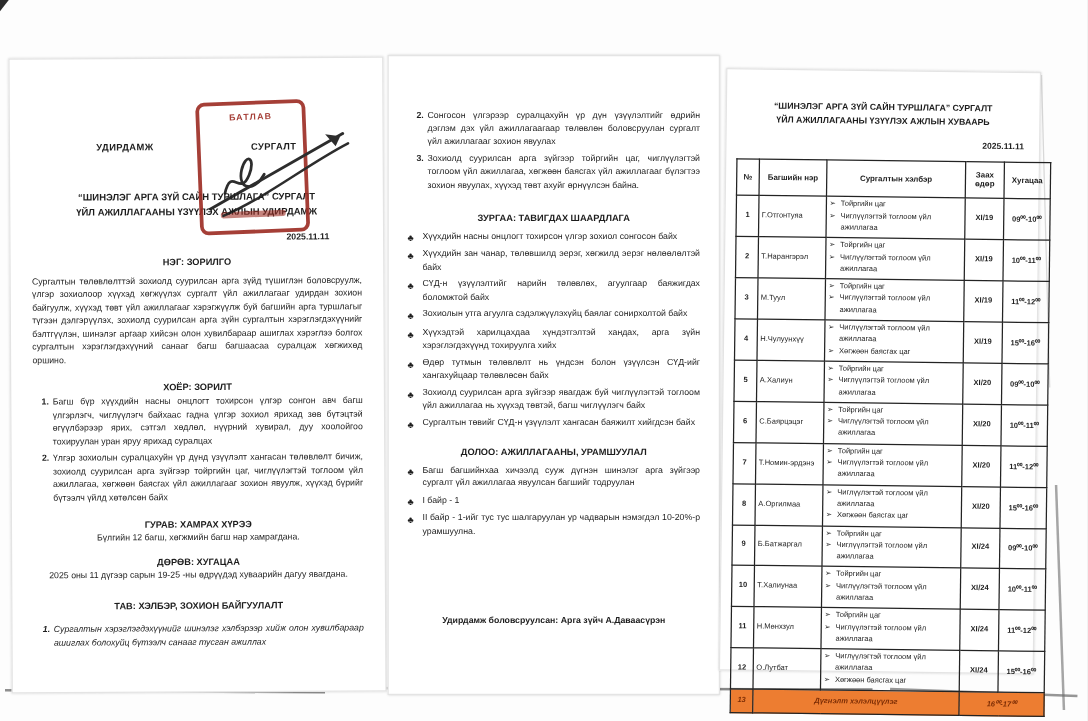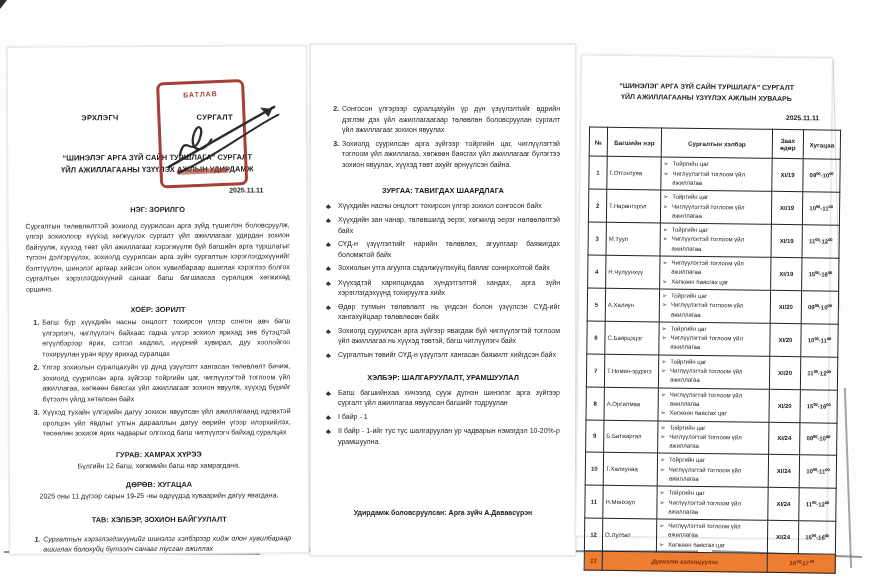--- a/index.html
+++ b/index.html
@@ -2,21 +2,21 @@
 <html><head>
 <meta charset="utf-8">
 <style>
   html,body{margin:0;padding:0;background:#e9e9e9;}
   #canvas{
     position:relative;width:870px;height:577px;background:#fdfdfd;overflow:hidden;
     font-family:"Liberation Sans", sans-serif;color:#1d1d1d;
   }
   .page{position:absolute;background:#fff;box-shadow:0 0 2px rgba(0,0,0,.18);border:1px solid #e4e4e4;}
   #page1{left:8px;top:46px;width:300px;height:508px;transform:rotate(-.3deg);padding:0 17px;box-sizing:border-box;}
-  #page2{left:310px;top:44px;width:266px;height:512px;padding:16px 15px;box-sizing:border-box;}
+  #page2{left:310px;top:44px;width:266px;height:512px;padding:0 15px;box-sizing:border-box;}
   #page3{left:578px;top:56px;width:252px;height:482px;transform:rotate(.7deg);padding:0 8px;box-sizing:border-box;}
 
   
   .approval-row{margin-top:66px;display:flex;justify-content:center;align-items:center;gap:78px;
     font-weight:bold;font-size:7.5px;letter-spacing:.3px;}
   .stamp{position:absolute;left:150px;top:34px;width:82px;height:100px;border:3px solid #9e2f27;
     border-radius:7px;transform:rotate(-2deg);opacity:.92;}
   .stamp-label{color:#9e2f27;font-weight:bold;font-size:7px;text-align:center;margin-top:7px;letter-spacing:1px;}
   .stamp-mark{position:absolute;left:14px;bottom:10px;width:52px;height:5px;background:#9e2f27;opacity:.65;border-radius:2px;}
   .sig{position:absolute;left:-28px;top:4px;width:150px;height:92px;overflow:visible;}
@@ -74,21 +74,21 @@
   <div class="artifact" id="edge-top"></div>
   <div class="artifact" id="edge-b1"></div>
   <div class="artifact" id="edge-b2"></div>
   <div class="artifact" id="edge-b3"></div>
   <div class="artifact" id="edge-r1"></div>
   <div class="artifact" id="edge-r2"></div>
 
   <div class="page" id="page1">
 
     <div class="approval-row">
-      <span>ЭРХЛЭГЧ</span>
+      <span>УДИРДАМЖ</span>
       <span>СУРГАЛТ</span>
     </div>
 
     <div class="stamp">
       <div class="stamp-label">БАТЛАВ</div>
       <div class="stamp-mark"></div>
       <svg class="sig" viewBox="0 0 150 92">
         <path d="M46 66 C 52 44, 58 70, 66 52 C 72 38, 64 34, 60 48 C 56 64, 70 66, 78 52" fill="none" stroke="#1c1c1c" stroke-width="2.2" stroke-linecap="round"></path>
         <path d="M34 78 L 142 22" fill="none" stroke="#1c1c1c" stroke-width="2.4" stroke-linecap="round"></path>
         <path d="M44 84 C 80 70, 112 46, 146 30" fill="none" stroke="#1c1c1c" stroke-width="2" stroke-linecap="round"></path>
@@ -108,24 +108,20 @@
 
     <div class="sec-h">ХОЁР: ЗОРИЛТ</div>
     <div class="li">
       <span class="num">1.</span>
       <span class="txt">Багш бүр хүүхдийн насны онцлогт тохирсон үлгэр сонгон авч багш үлгэрлэгч, чиглүүлэгч байхаас гадна үлгэр зохиол ярихад зөв бүтэцтэй өгүүлбэрээр ярих, сэтгэл хөдлөл, нүүрний хувирал, дуу хоолойгоо тохируулан уран яруу ярихад суралцах</span>
     </div>
     <div class="li">
       <span class="num">2.</span>
       <span class="txt">Үлгэр зохиолын суралцахуйн үр дүнд үзүүлэлт хангасан төлөвлөлт бичиж, зохиолд суурилсан арга зүйгээр тойргийн цаг, чиглүүлэгтэй тоглоом үйл ажиллагаа, хөгжөөн баясгах үйл ажиллагааг зохион явуулж, хүүхэд бүрийг бүтээлч үйлд хөтөлсөн байх</span>
     </div>
-    <div class="li">
-      <span class="num">3.</span>
-      <span class="txt">Хүүхэд тухайн үлгэрийн дагуу зохион явуулсан үйл ажиллагаанд идэвхтэй оролцон үйл явдлыг утгын дарааллын дагуу өөрийн үгээр илэрхийлэх, төсөөлөн зохиож ярих чадварыг олгоход багш чиглүүлэгч байхад суралцах</span>
-    </div>
 
     <div class="sec-h">ГУРАВ: ХАМРАХ ХҮРЭЭ</div>
     <div class="center-line">Бүлгийн 12 багш, хөгжмийн багш нар хамрагдана.</div>
     <div class="sec-h">ДӨРӨВ: ХУГАЦАА</div>
     <div class="center-line">2025 оны 11 дүгээр сарын 19-25 -ны өдрүүдэд хуваарийн дагуу явагдана.</div>
 
     <div class="sec-h" style="margin-top:16px;">ТАВ: ХЭЛБЭР, ЗОХИОН БАЙГУУЛАЛТ</div>
     <div class="li italic" style="margin-top:10px;">
       <span class="num">1.</span>
       <span class="txt">Сургалтын хэрэглэгдэхүүнийг шинэлэг хэлбэрээр хийж олон хувилбараар ашиглах болохуйц бүтээлч санааг тусган ажиллах</span>
@@ -175,21 +171,21 @@
       <div class="b-li">
         <span class="glyph">♣</span>
         <span class="txt">Зохиолд суурилсан арга зүйгээр явагдаж буй чиглүүлэгтэй тоглоом үйл ажиллагаа нь хүүхэд төвтэй, багш чиглүүлэгч байх</span>
       </div>
       <div class="b-li">
         <span class="glyph">♣</span>
         <span class="txt">Сургалтын төвийг СҮД-н үзүүлэлт хангасан баяжилт хийгдсэн байх</span>
       </div>
     </div>
 
-    <div class="sec-h" style="margin-top:12px;">ХЭЛБЭР: ШАЛГАРУУЛАЛТ, УРАМШУУЛАЛ</div>
+    <div class="sec-h" style="margin-top:12px;">ДОЛОО: АЖИЛЛАГААНЫ, УРАМШУУЛАЛ</div>
     <div class="bullets">
       <div class="b-li">
         <span class="glyph">♣</span>
         <span class="txt">Багш багшийнхаа хичээлд сууж дүгнэн шинэлэг арга зүйгээр сургалт үйл ажиллагаа явуулсан багшийг тодруулан</span>
       </div>
       <div class="b-li">
         <span class="glyph">♣</span>
         <span class="txt">I байр - 1</span>
       </div>
       <div class="b-li">

